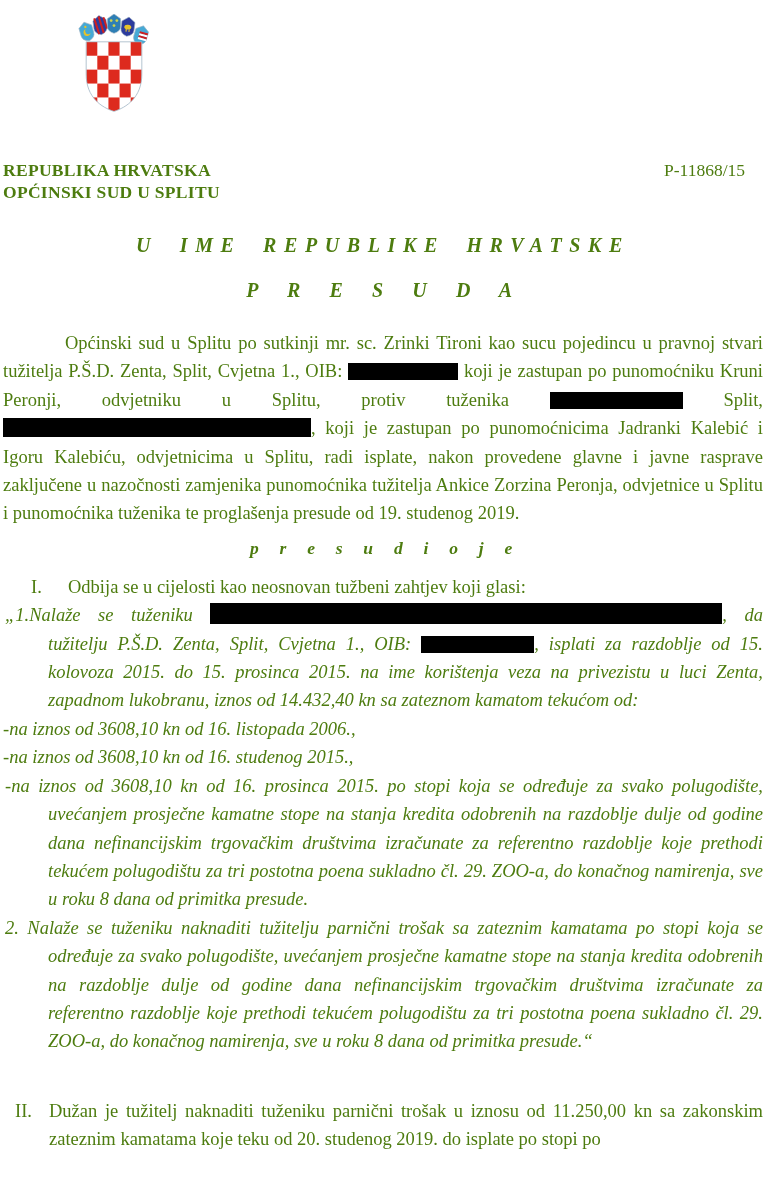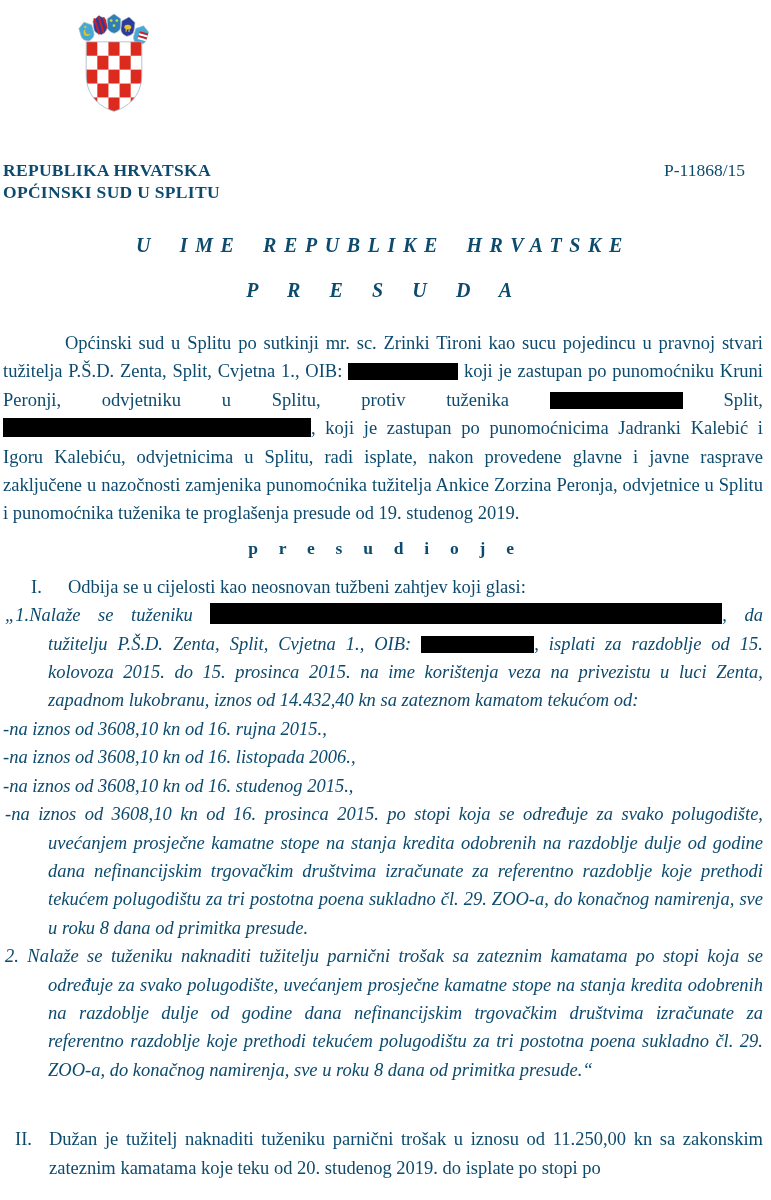--- a/index.html
+++ b/index.html
@@ -4,42 +4,42 @@
 <style>
   html,body{margin:0;padding:0;background:#ffffff;}
   .page{
     position:relative;
     width:771px;height:1200px;
     margin:0 auto;
     box-sizing:border-box;
     padding:0 8px 0 3px;
     overflow:hidden;
     background:#ffffff;
-    color:#0c4a6e;
+    color:#4d7c0f;
     font-family:"Liberation Serif", serif;
   }
   .coat{padding-top:14px;margin-left:72px;width:78px;height:102px;}
   .coat svg{display:block;width:78px;height:102px;}
   .header-row{
     display:flex;justify-content:space-between;align-items:flex-start;
     margin-top:44px;
   }
   .court-block{font-weight:bold;font-size:17.5px;line-height:21.5px;letter-spacing:.3px;}
   .case-number{font-weight:normal;font-size:17.5px;line-height:21.5px;padding-right:18px;}
   .title-center{
     text-align:center;font-weight:bold;font-size:20px;
     letter-spacing:.38em;word-spacing:.45em;font-style:italic;
   }
   .title-name{margin-top:31px;}
   .title-judgment{margin-top:22px;}
   .body-text{font-size:18.5px;line-height:28.4px;text-align:justify;}
   .intro{margin:27px 0 0 0;text-indent:62px;}
   .verdict-lead{
     text-align:center;font-weight:bold;font-size:17.5px;
-    letter-spacing:.22em;word-spacing:.5em;margin-top:10px;
+    letter-spacing:.22em;word-spacing:.5em;margin-top:10px;font-style:italic;
   }
   .item{display:flex;margin-top:14px;}
   .item .num{flex:0 0 auto;box-sizing:border-box;}
   .item-1 .num{width:65px;padding-left:28px;}
   .item-2 .num{width:46px;padding-left:12px;}
   .item .item-text{flex:1 1 auto;}
   .item-2{margin-top:41px;}
   .quote{font-style:italic;margin:0;}
   .quote p{margin:0;}
   .hanging{padding-left:45px;text-indent:-43px;}
@@ -136,21 +136,20 @@
 
   <div class="verdict-lead">p r e s u d i o   j e</div>
 
   <div class="item item-1 body-text">
     <span class="num">I.</span>
     <div class="item-text">Odbija se u cijelosti kao neosnovan tužbeni zahtjev koji glasi:</div>
   </div>
 
   <div class="quote body-text">
     <p class="hanging">„1.Nalaže se tuženiku <span class="redaction" style="width: 512px; height: 21px;"></span>, da tužitelju P.Š.D. Zenta, Split, Cvjetna 1., OIB: <span class="redaction" style="width: 113px;"></span>, isplati za razdoblje od 15. kolovoza 2015. do 15. prosinca 2015. na ime korištenja veza na privezistu u luci Zenta, zapadnom lukobranu, iznos od 14.432,40 kn sa zateznom kamatom tekućom od:</p>
-    <p>-na iznos od 3608,10 kn od 16. rujna 2015.,</p>
     <p>-na iznos od 3608,10 kn od 16. listopada 2006.,</p>
     <p>-na iznos od 3608,10 kn od 16. studenog 2015.,</p>
     <p class="hanging">-na iznos od 3608,10 kn od 16. prosinca 2015. po stopi koja se određuje za svako polugodište, uvećanjem prosječne kamatne stope na stanja kredita odobrenih na razdoblje dulje od godine dana nefinancijskim trgovačkim društvima izračunate za referentno razdoblje koje prethodi tekućem polugodištu za tri postotna poena sukladno čl. 29. ZOO-a, do konačnog namirenja, sve u roku 8 dana od primitka presude.</p>
     <p class="hanging">2. Nalaže se tuženiku naknaditi tužitelju parnični trošak sa zateznim kamatama po stopi koja se određuje za svako polugodište, uvećanjem prosječne kamatne stope na stanja kredita odobrenih na razdoblje dulje od godine dana nefinancijskim trgovačkim društvima izračunate za referentno razdoblje koje prethodi tekućem polugodištu za tri postotna poena sukladno čl. 29. ZOO-a, do konačnog namirenja, sve u roku 8 dana od primitka presude.“</p>
   </div>
 
   <div class="item item-2 body-text">
     <span class="num">II.</span>
     <div class="item-text">Dužan je tužitelj naknaditi tuženiku parnični trošak u iznosu od 11.250,00 kn sa zakonskim zateznim kamatama koje teku od 20. studenog 2019. do isplate po stopi po</div>
   </div>

